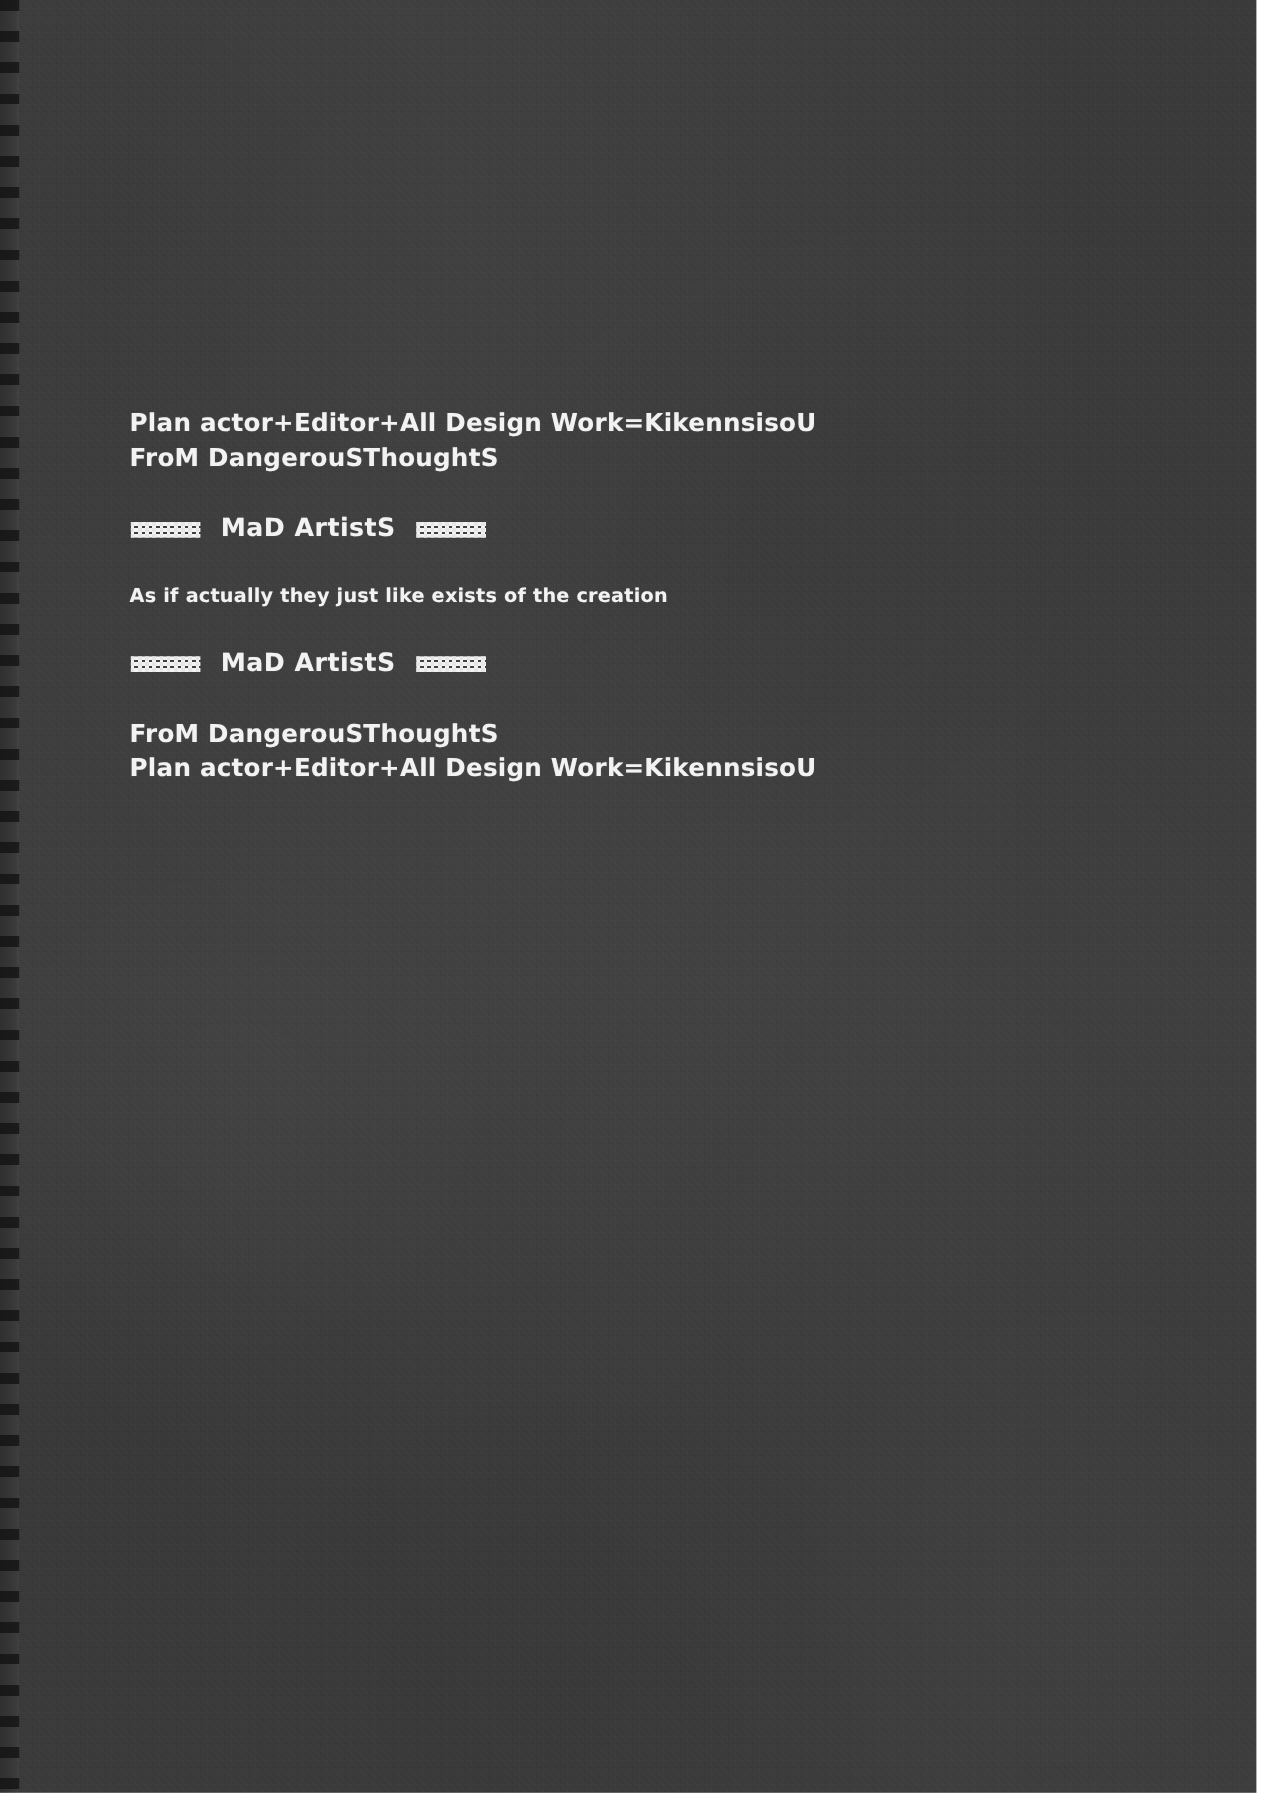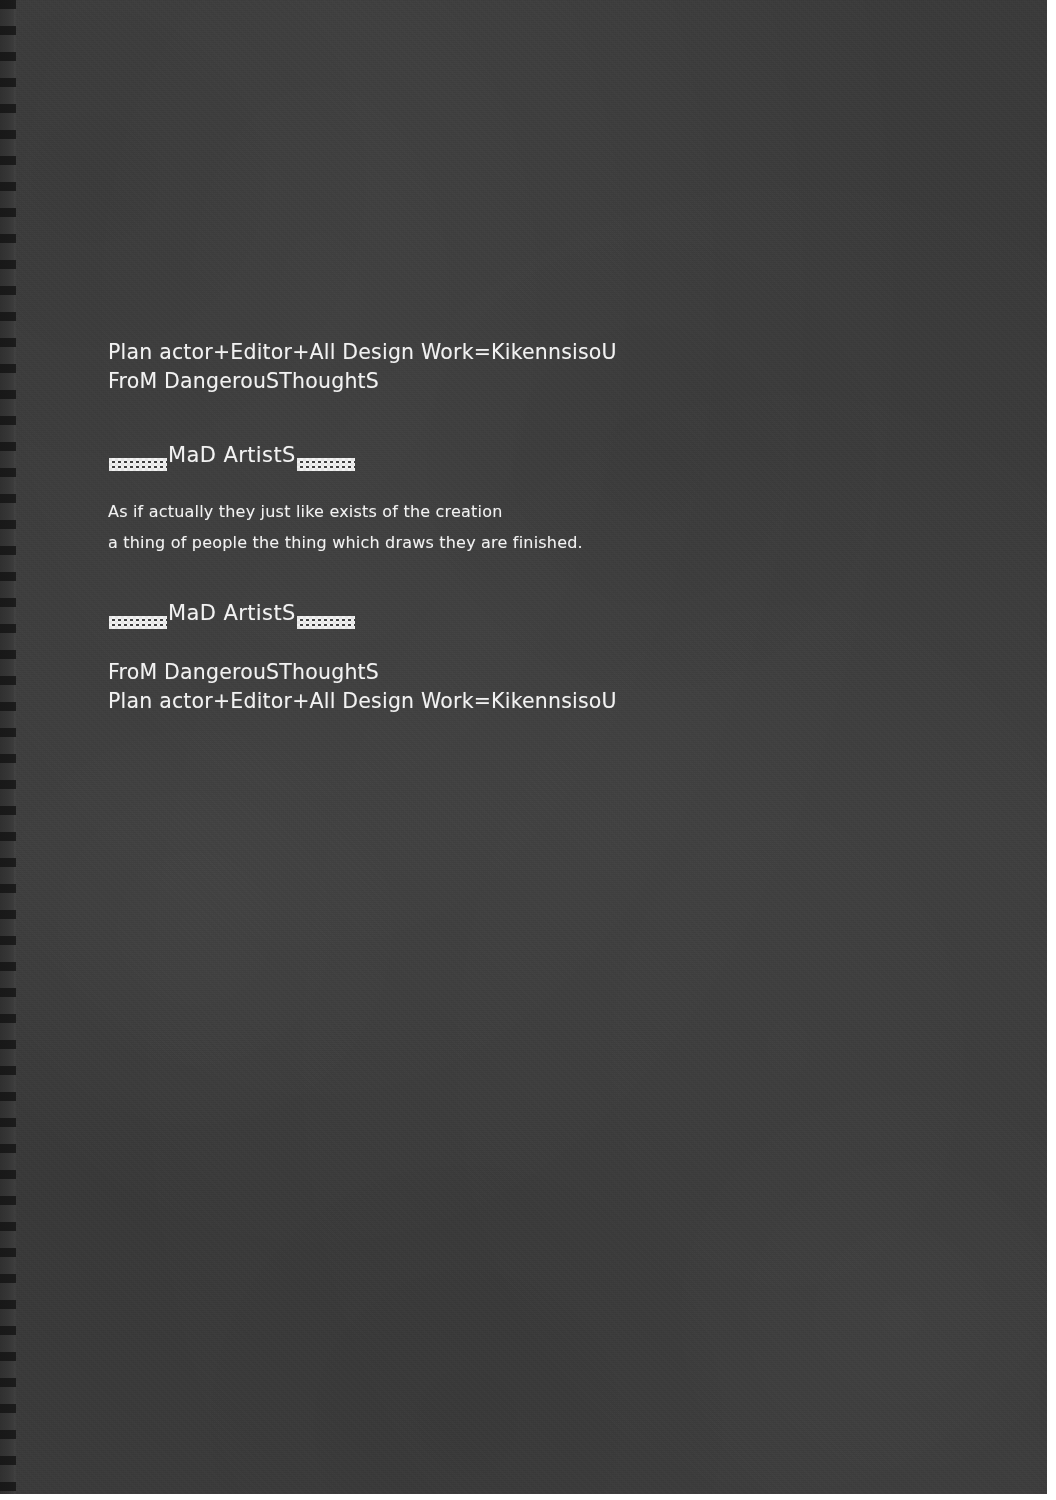--- a/index.html
+++ b/index.html
@@ -103,44 +103,43 @@
   }
 
   
   .textblock {
     position: absolute;
     left: 108px;
     top: 338px;
     width: 870px;
     color: #f2f2f2;
     font-family: "DejaVu Sans", sans-serif;
-    font-weight: normal;
+    font-weight: bold;
     letter-spacing: 0.2px;
     text-shadow: 0 0 1px rgba(255,255,255,0.25);
   }
 
   .line {
     font-size: 20.5px;
     line-height: 29px;
     white-space: pre;
   }
 
   .para { margin: 0; }
 
   .gap-lg { height: 30px; }
   .gap-md { height: 26px; }
 
   .divider-line {
     font-size: 20.5px;
     line-height: 29px;
     white-space: pre;
     display: flex;
-    align-items: flex-end;
-    gap: 0px;
-    margin-top: 15px;
+    align-items: center;
+    gap: 16px;
   }
   .hatch {
     display: inline-block;
     width: 58px;
     height: 13px;
     background-image: repeating-linear-gradient(
       90deg,
       #f2f2f2 0px, #f2f2f2 3px,
       rgba(0,0,0,0) 3px, rgba(0,0,0,0) 6px
     ),
@@ -192,21 +191,20 @@
     <div class="divider-line">
       <span class="hatch"></span>
       <span class="divider-label">MaD ArtistS</span>
       <span class="hatch"></span>
     </div>
 
     <div class="gap-md"></div>
 
     <div class="para">
       <div class="body-line">As if actually they just like exists of the creation</div>
-      <div class="body-line">a thing of people the thing which draws they are finished.</div>
     </div>
 
     <div class="gap-md"></div>
 
     <div class="divider-line">
       <span class="hatch"></span>
       <span class="divider-label">MaD ArtistS</span>
       <span class="hatch"></span>
     </div>
 

